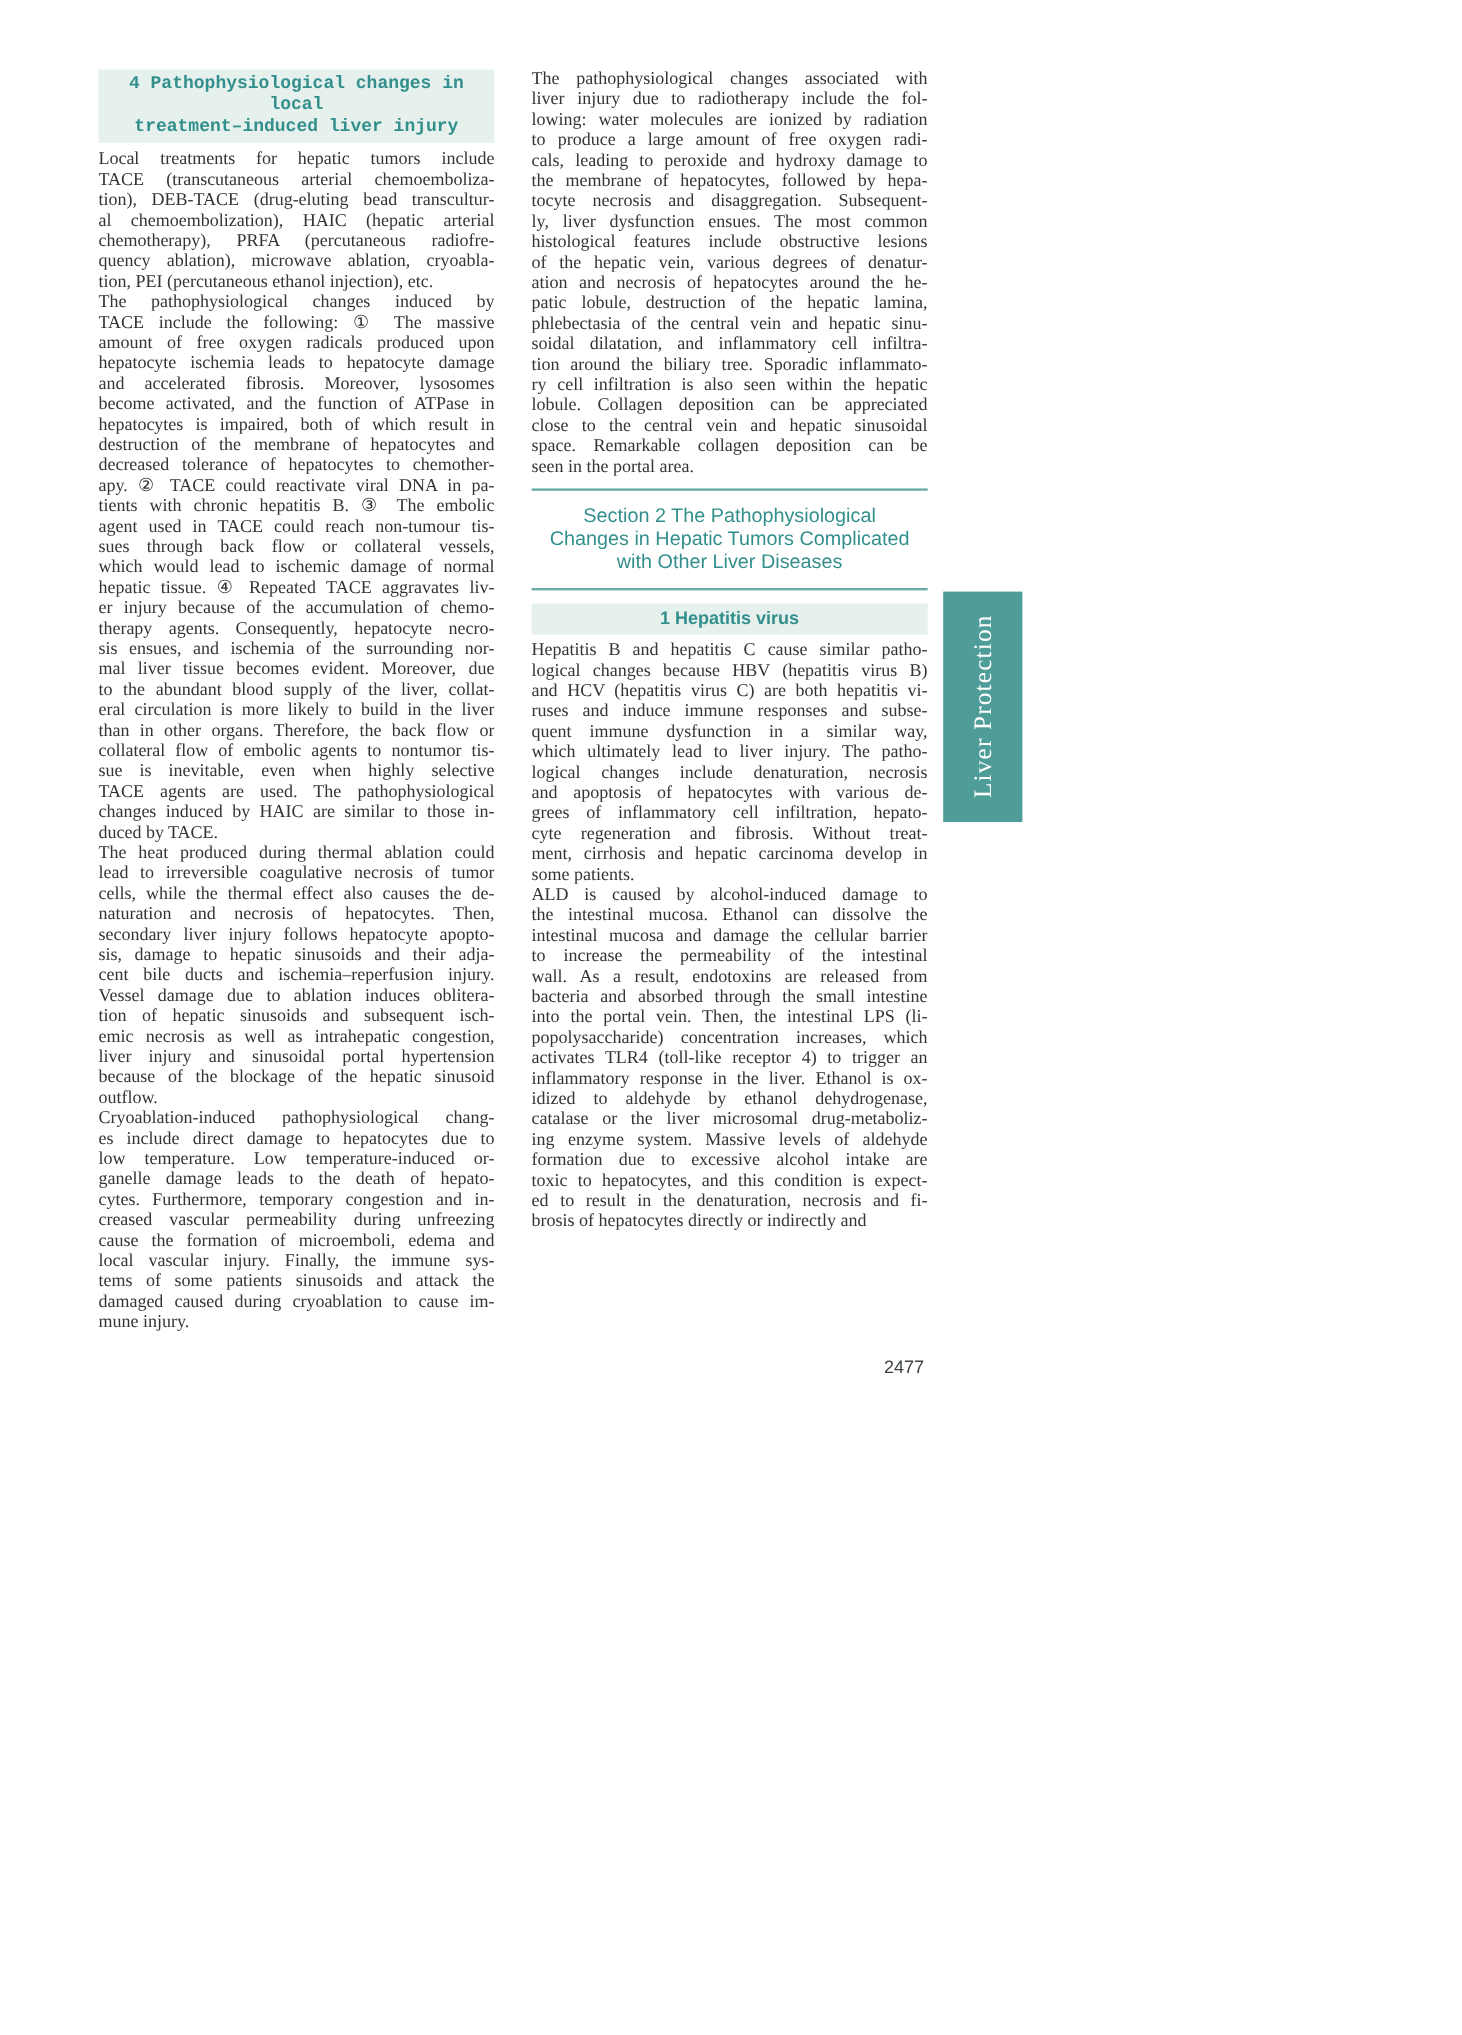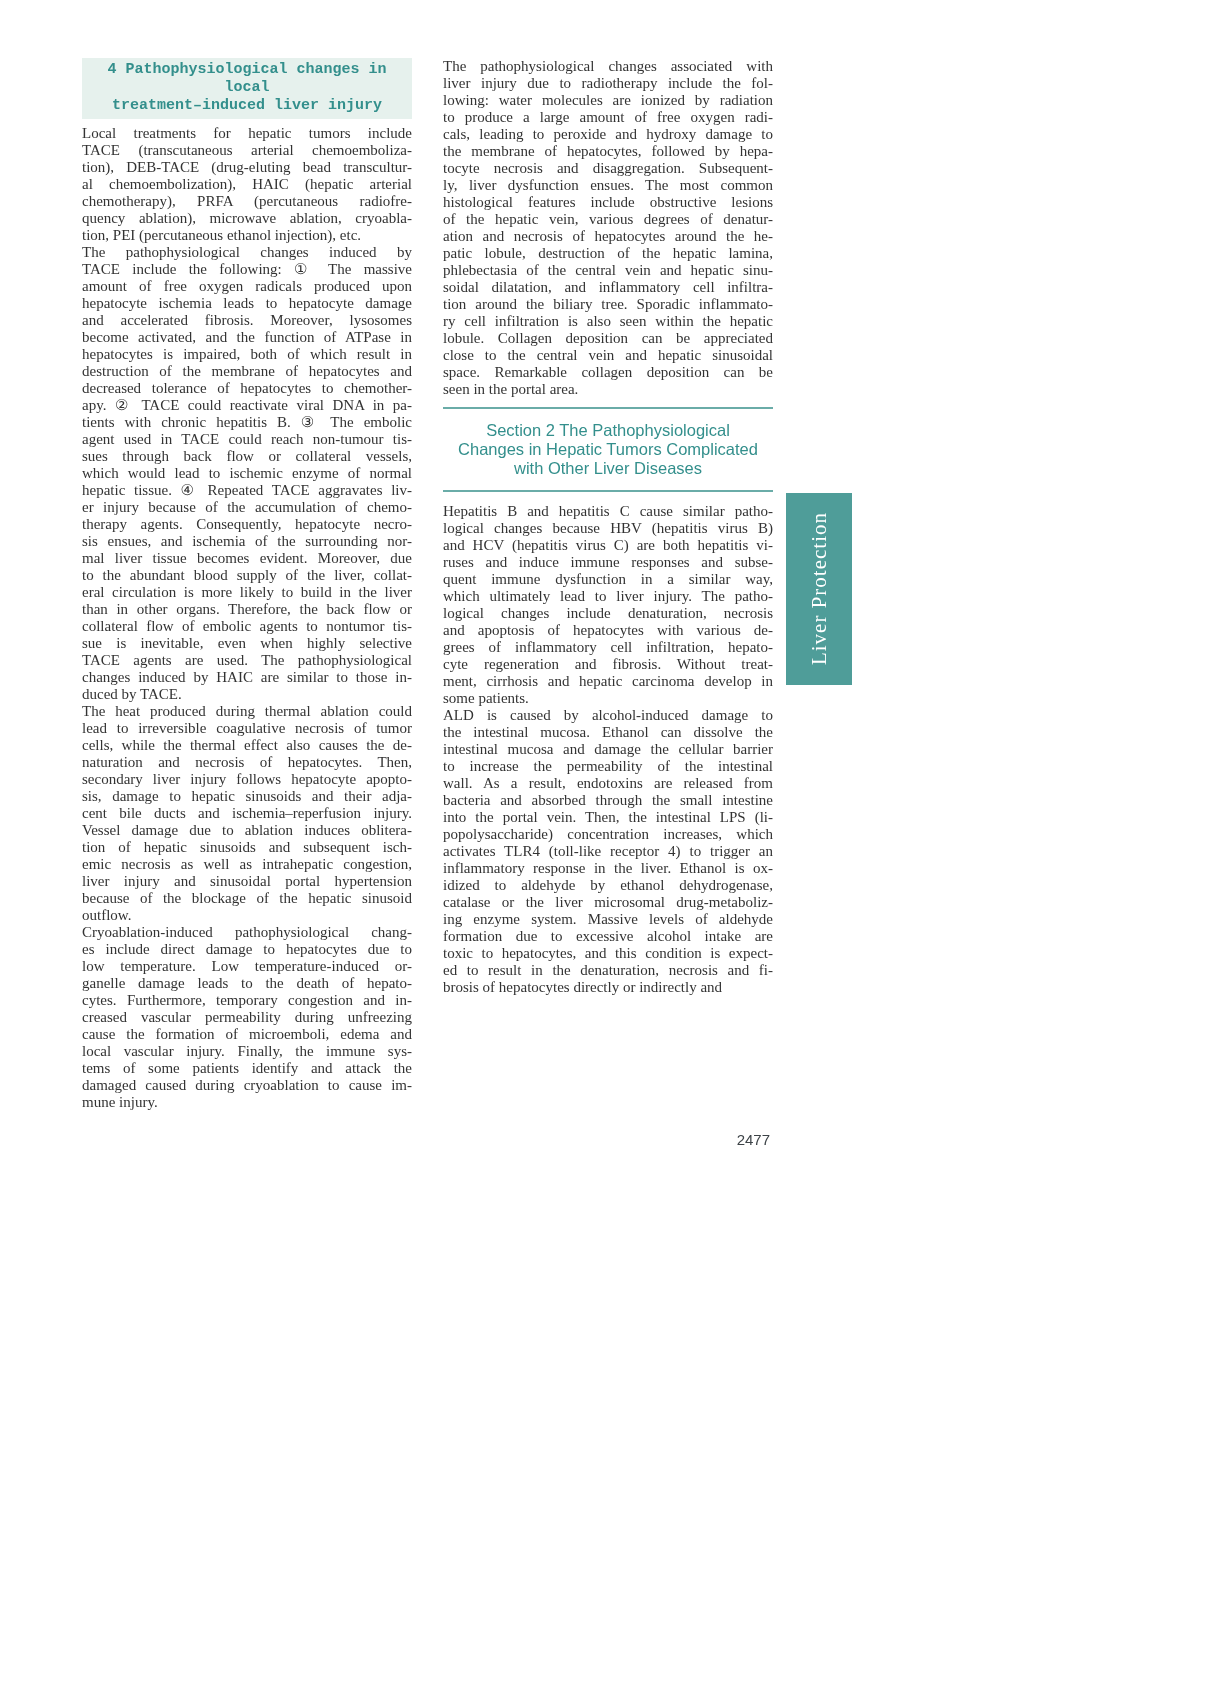--- a/index.html
+++ b/index.html
@@ -121,21 +121,21 @@
         <div class="line">hepatocyte ischemia leads to hepatocyte damage</div>
         <div class="line">and accelerated fibrosis. Moreover, lysosomes</div>
         <div class="line">become activated, and the function of ATPase in</div>
         <div class="line">hepatocytes is impaired, both of which result in</div>
         <div class="line">destruction of the membrane of hepatocytes and</div>
         <div class="line">decreased tolerance of hepatocytes to chemother-</div>
         <div class="line">apy. ② TACE could reactivate viral DNA in pa-</div>
         <div class="line">tients with chronic hepatitis B. ③ The embolic</div>
         <div class="line">agent used in TACE could reach non-tumour tis-</div>
         <div class="line">sues through back flow or collateral vessels,</div>
-        <div class="line">which would lead to ischemic enzyme of normal</div>
+        <div class="line">which would lead to ischemic damage of normal</div>
         <div class="line">hepatic tissue. ④ Repeated TACE aggravates liv-</div>
         <div class="line">er injury because of the accumulation of chemo-</div>
         <div class="line">therapy agents. Consequently, hepatocyte necro-</div>
         <div class="line">sis ensues, and ischemia of the surrounding nor-</div>
         <div class="line">mal liver tissue becomes evident. Moreover, due</div>
         <div class="line">to the abundant blood supply of the liver, collat-</div>
         <div class="line">eral circulation is more likely to build in the liver</div>
         <div class="line">than in other organs. Therefore, the back flow or</div>
         <div class="line">collateral flow of embolic agents to nontumor tis-</div>
         <div class="line">sue is inevitable, even when highly selective</div>
@@ -160,21 +160,21 @@
       </div>
       <div class="block para">
         <div class="line">Cryoablation-induced pathophysiological chang-</div>
         <div class="line">es include direct damage to hepatocytes due to</div>
         <div class="line">low temperature. Low temperature-induced or-</div>
         <div class="line">ganelle damage leads to the death of hepato-</div>
         <div class="line">cytes. Furthermore, temporary congestion and in-</div>
         <div class="line">creased vascular permeability during unfreezing</div>
         <div class="line">cause the formation of microemboli, edema and</div>
         <div class="line">local vascular injury. Finally, the immune sys-</div>
-        <div class="line">tems of some patients identify and attack the</div>
+        <div class="line">tems of some patients sinusoids and attack the</div>
         <div class="line">damaged caused during cryoablation to cause im-</div>
         <div class="line last">mune injury.</div>
       </div>
     </div>
   <div class="column right" id="col-right">
       <div class="block para">
         <div class="line">The pathophysiological changes associated with</div>
         <div class="line">liver injury due to radiotherapy include the fol-</div>
         <div class="line">lowing: water molecules are ionized by radiation</div>
         <div class="line">to produce a large amount of free oxygen radi-</div>
@@ -193,20 +193,23 @@
         <div class="line">lobule. Collagen deposition can be appreciated</div>
         <div class="line">close to the central vein and hepatic sinusoidal</div>
         <div class="line">space. Remarkable collagen deposition can be</div>
         <div class="line last">seen in the portal area.</div>
       </div>
       <div class="block section_heading">
         <div class="line">Section 2 The Pathophysiological</div>
         <div class="line">Changes in Hepatic Tumors Complicated</div>
         <div class="line last">with Other Liver Diseases</div>
       </div>
+      <div class="block subheading">
+        <div class="line last">1 Hepatitis virus</div>
+      </div>
       <div class="block para">
         <div class="line">Hepatitis B and hepatitis C cause similar patho-</div>
         <div class="line">logical changes because HBV (hepatitis virus B)</div>
         <div class="line">and HCV (hepatitis virus C) are both hepatitis vi-</div>
         <div class="line">ruses and induce immune responses and subse-</div>
         <div class="line">quent immune dysfunction in a similar way,</div>
         <div class="line">which ultimately lead to liver injury. The patho-</div>
         <div class="line">logical changes include denaturation, necrosis</div>
         <div class="line">and apoptosis of hepatocytes with various de-</div>
         <div class="line">grees of inflammatory cell infiltration, hepato-</div>

